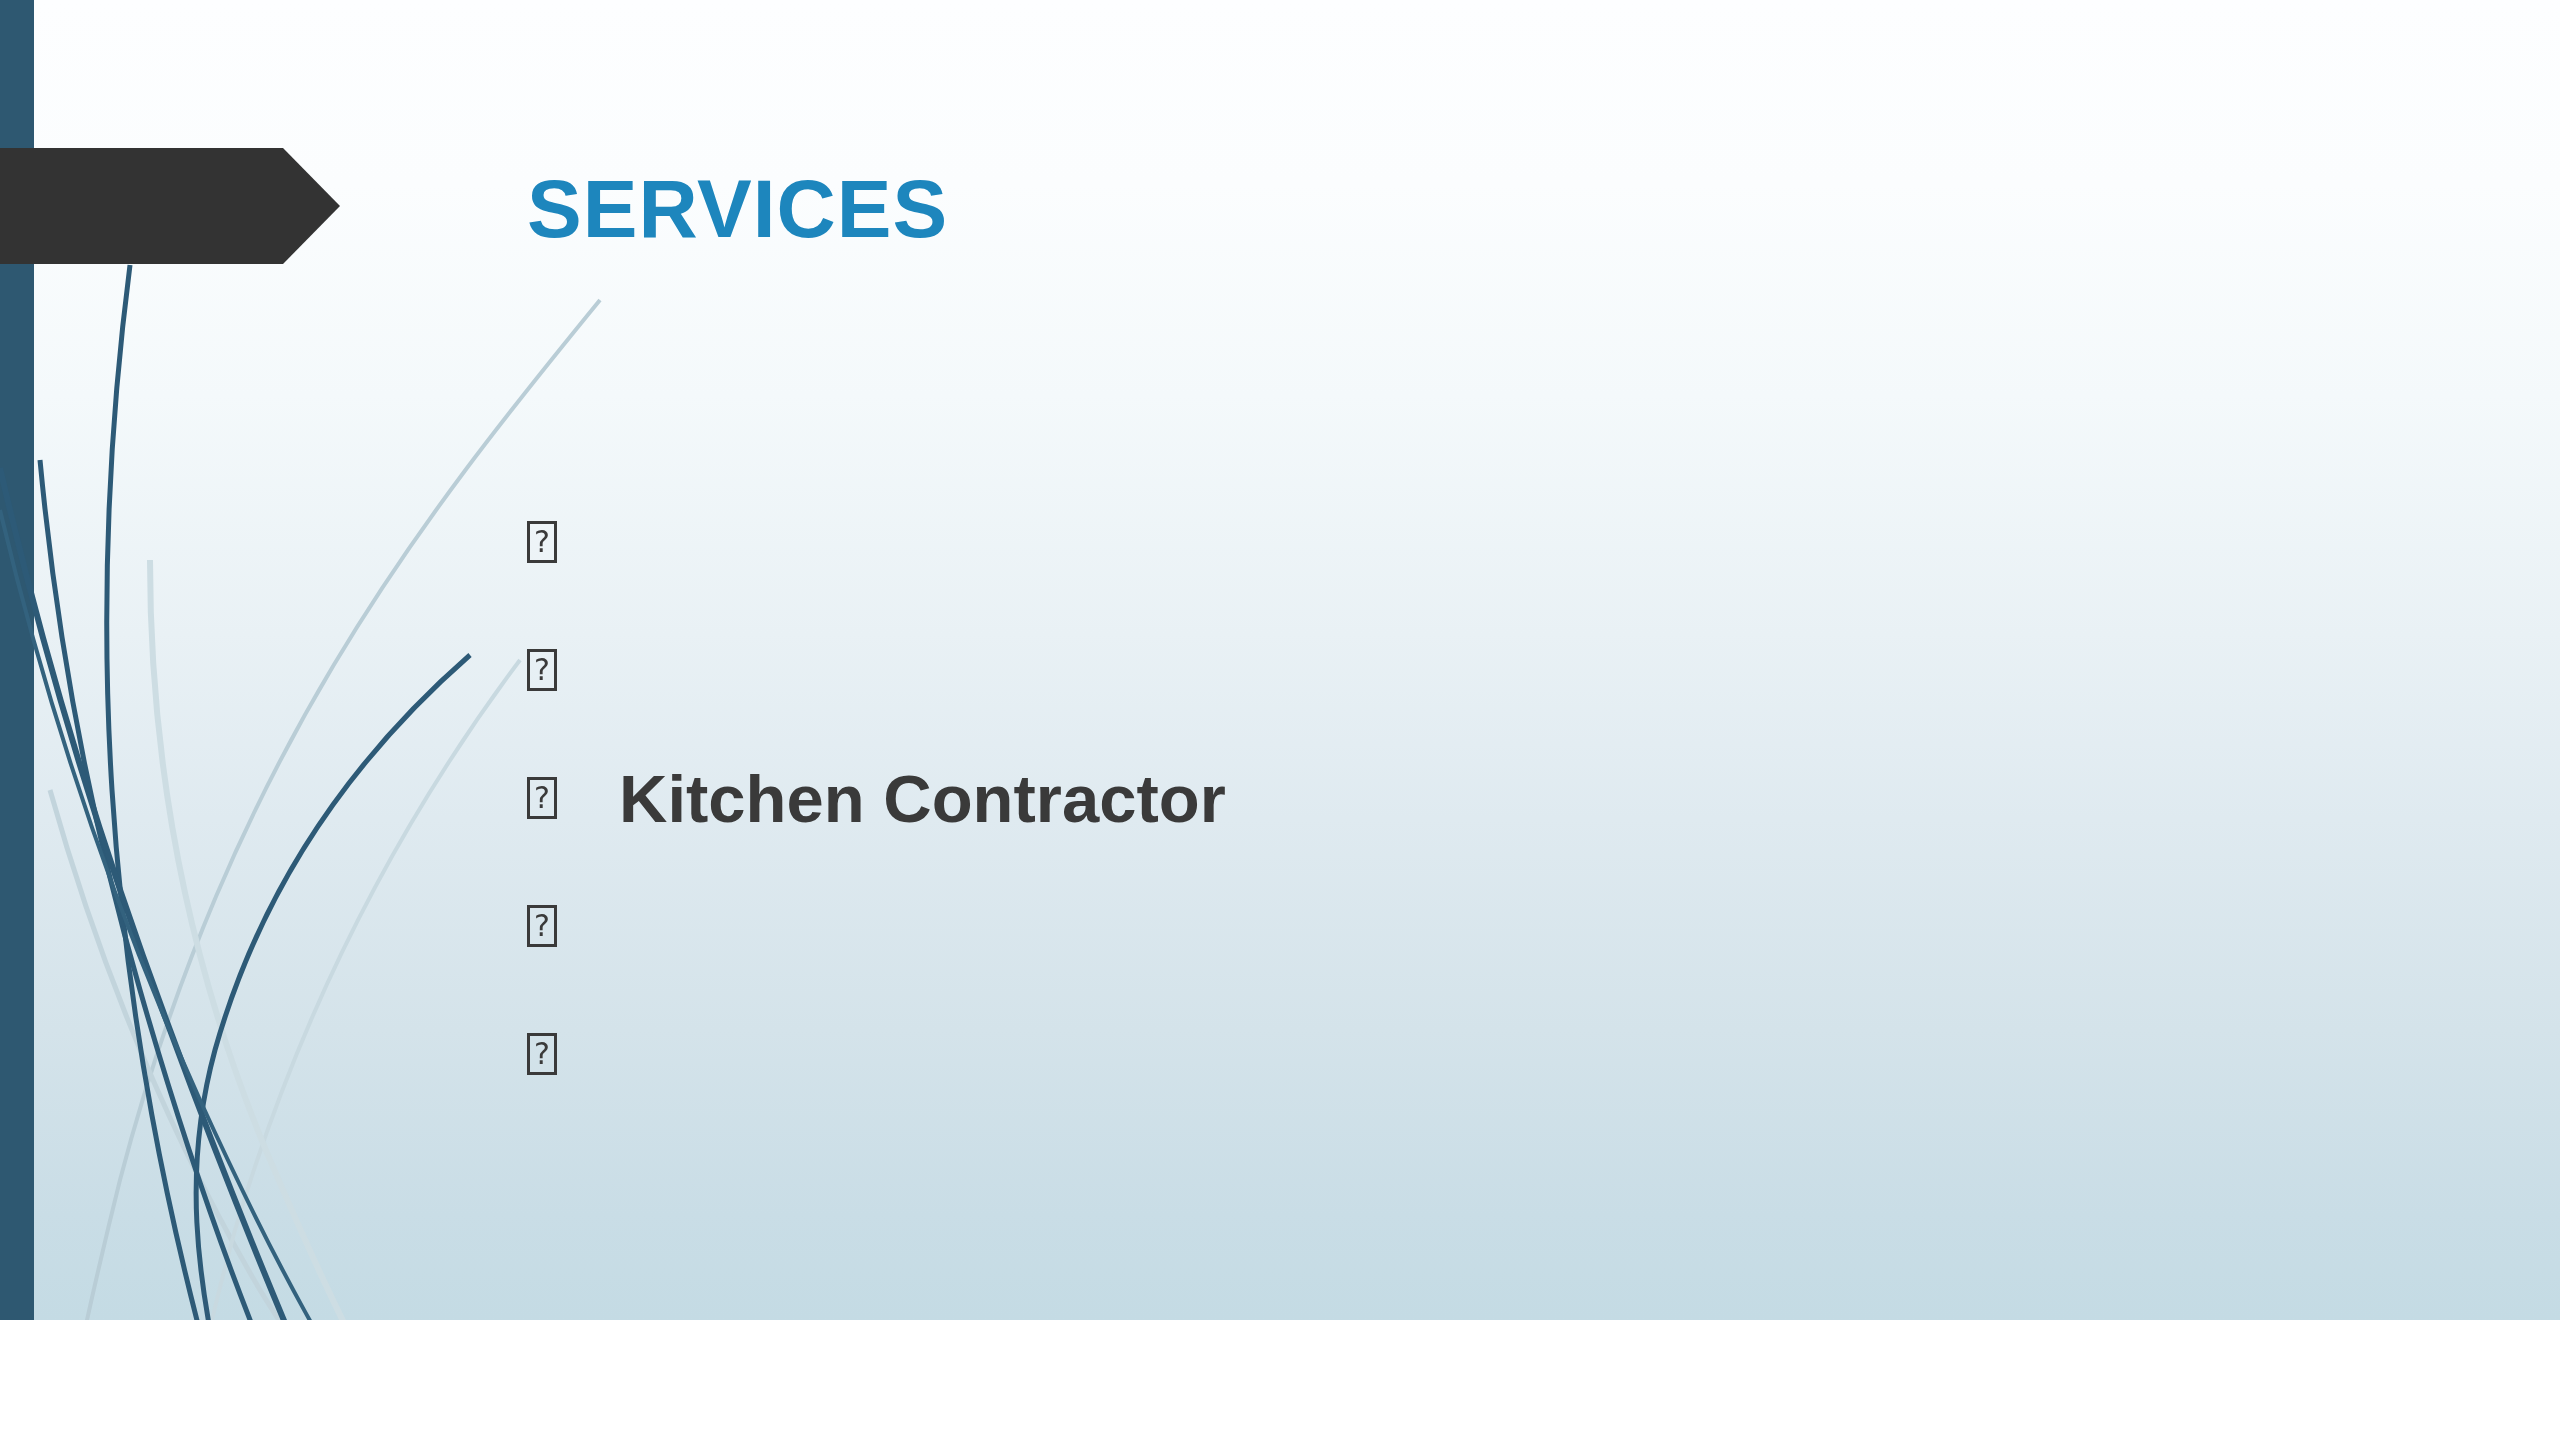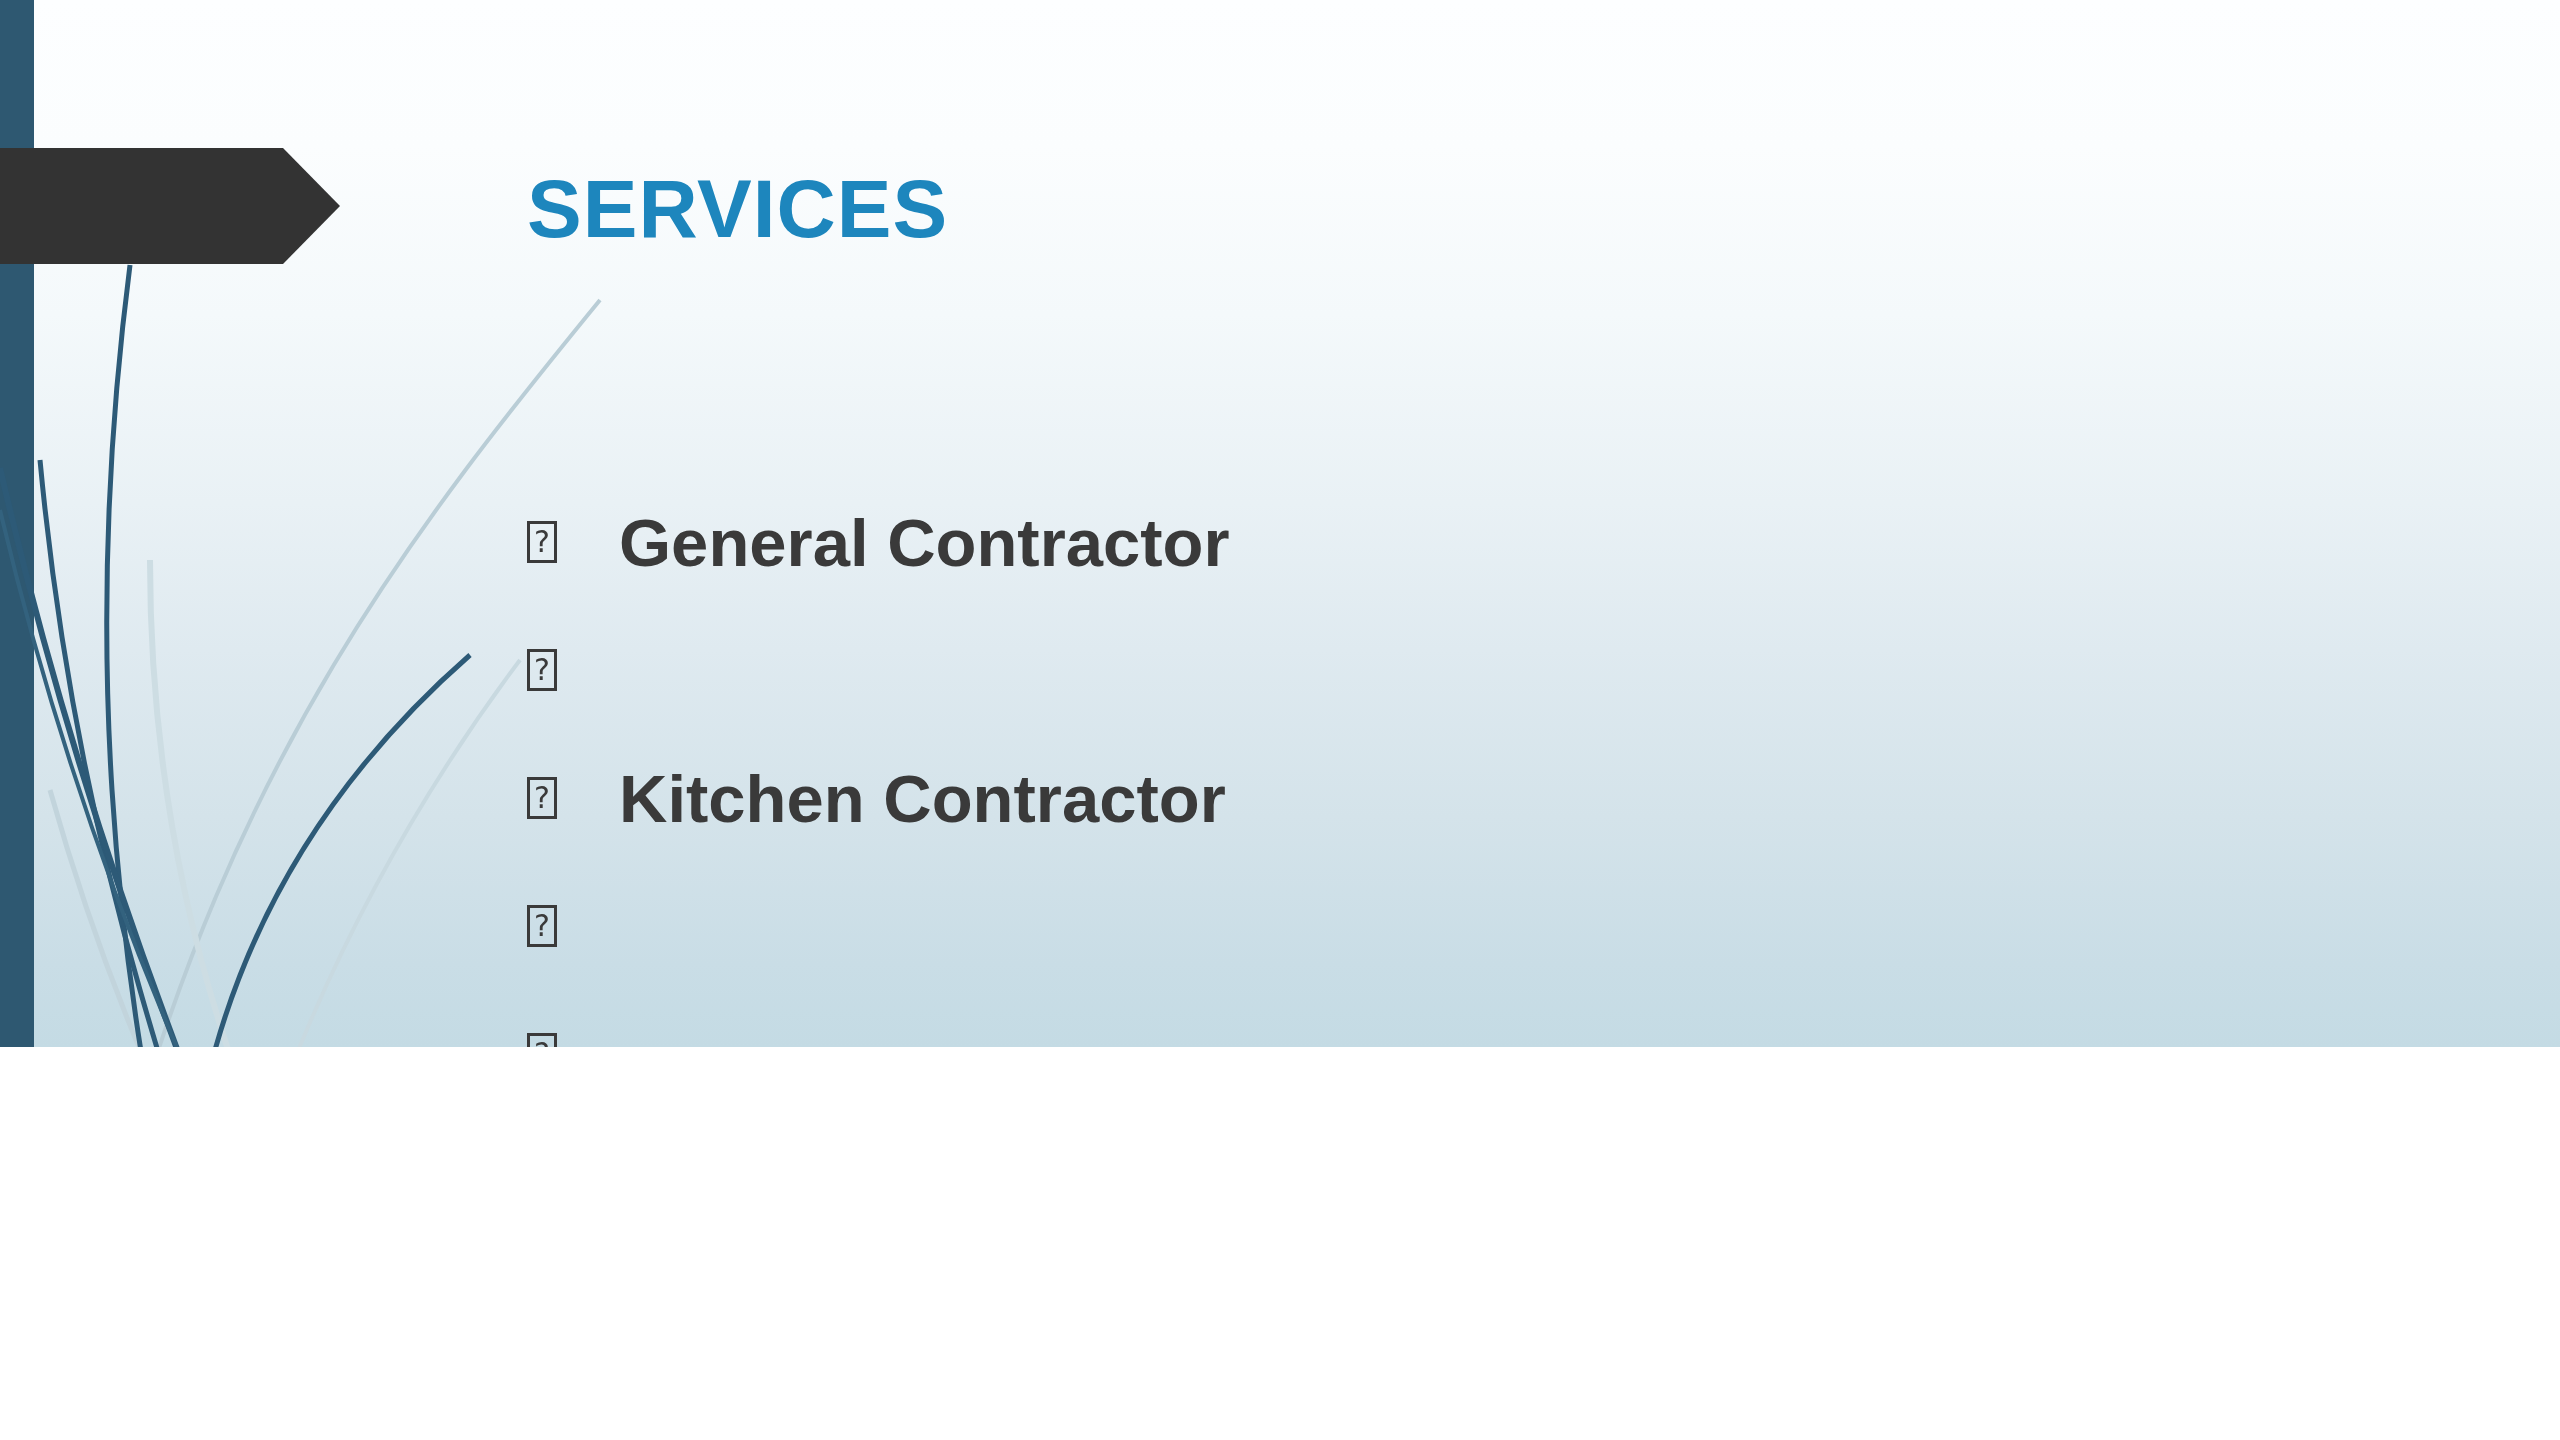--- a/index.html
+++ b/index.html
@@ -3,21 +3,21 @@
 <meta charset="utf-8">
 <style>
   html, body {
     margin: 0;
     padding: 0;
     background: #ffffff;
   }
   #slide {
     position: relative;
     width: 2560px;
-    height: 1047px;
+    height: 1320px;
     overflow: hidden;
     background: linear-gradient(to bottom,
         #fdfeff 0%,
         #fbfdfe 14%,
         #f4f9fb 30%,
         #e9f1f5 48%,
         #dfeaf0 62%,
         #d4e3ea 78%,
         #c9dde6 92%,
         #c4dbe4 100%);
@@ -129,21 +129,20 @@
     <path d="M 0 510 C 45 700, 110 900, 200 1100 C 275 1265, 340 1380, 385 1440" fill="none" stroke="#33627e" stroke-width="4"></path>
   </svg>
 
   <div id="banner"></div>
 
   <div id="title">SERVICES</div>
 
   <ul id="bullet-list">
     <li class="bullet-row">
       <span class="bullet-marker">?</span>
-      <span class="bullet-text">General Contractor</span>
     </li>
     <li class="bullet-row">
       <span class="bullet-marker">?</span>
     </li>
     <li class="bullet-row">
       <span class="bullet-marker">?</span>
       <span class="bullet-text">Kitchen Contractor</span>
     </li>
     <li class="bullet-row">
       <span class="bullet-marker">?</span>

